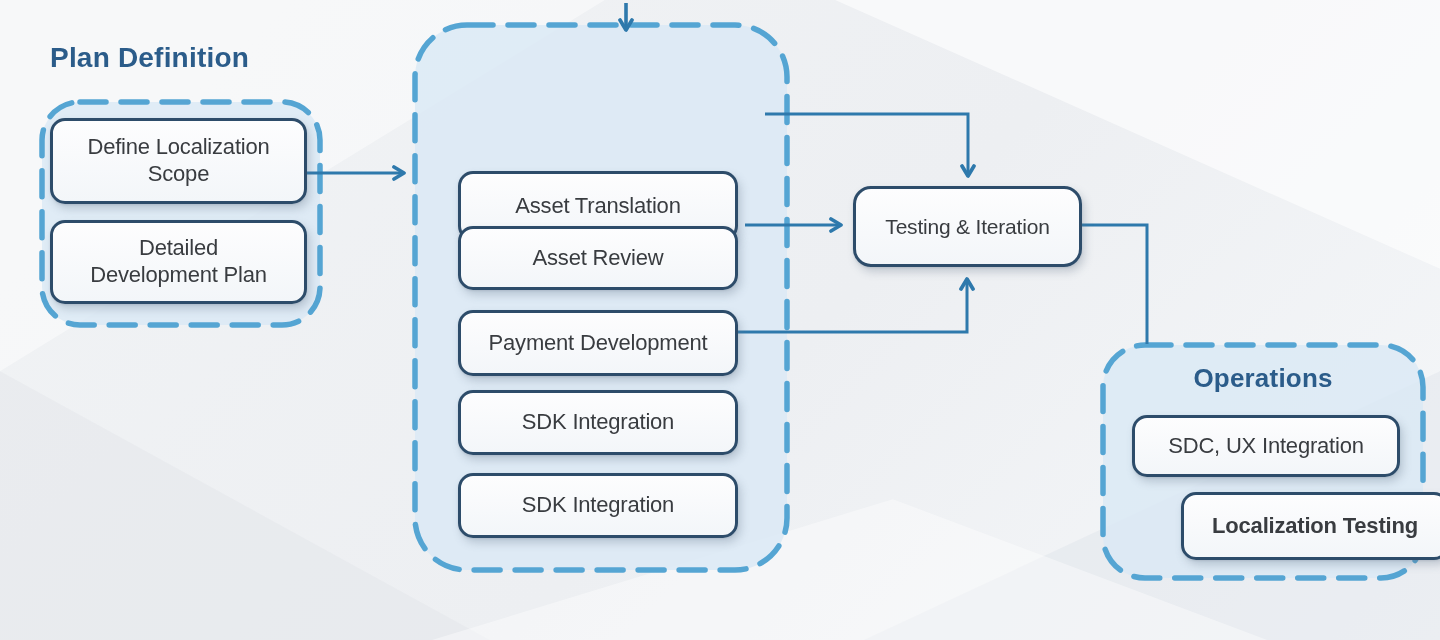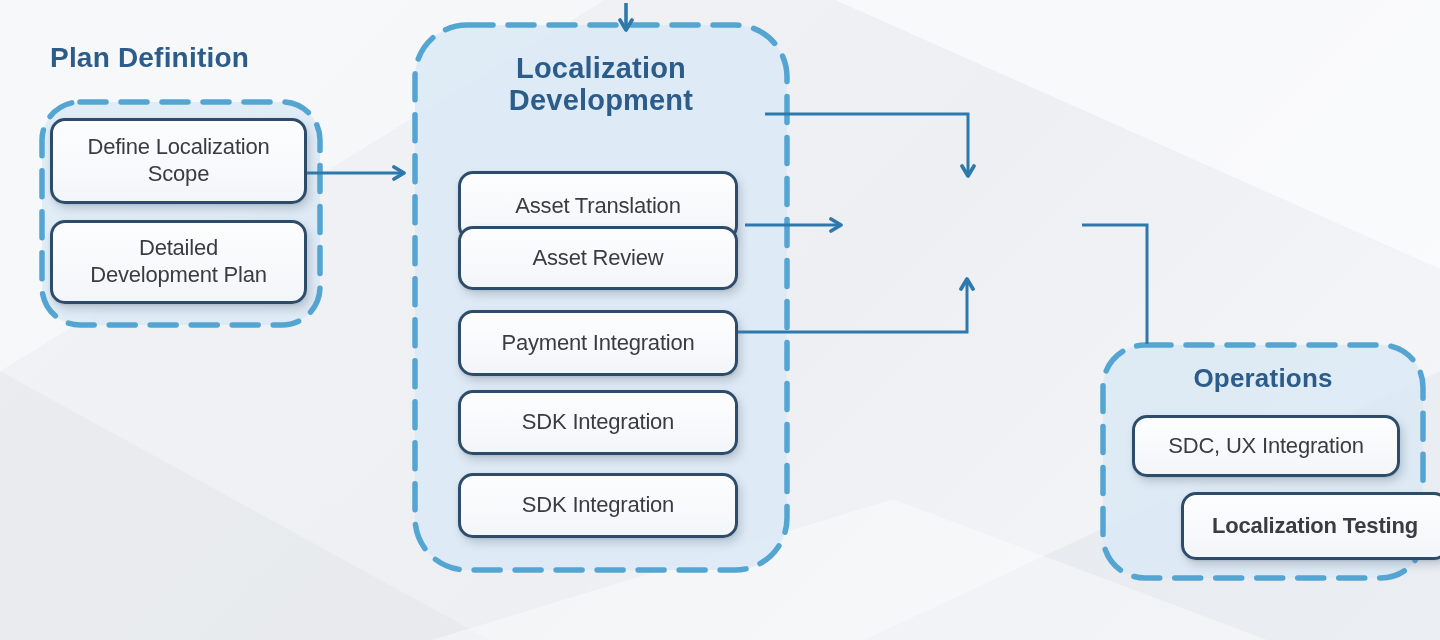--- a/index.html
+++ b/index.html
@@ -73,47 +73,48 @@
 
     <path class="conn conn-entry" d="M626 3 V30" marker-end="url(#chev)"></path>
     <path class="conn" d="M307 173 H404" marker-end="url(#chev)"></path>
     <path class="conn" d="M765 114 H968 V176" marker-end="url(#chev)"></path>
     <path class="conn" d="M745 225 H841" marker-end="url(#chev)"></path>
     <path class="conn" d="M738 332 H967 V279" marker-end="url(#chev)"></path>
     <path class="conn" d="M1082 225 H1147 V344"></path>
   </svg>
 
   <div class="gtitle" id="t-scope">Plan Definition</div>
-  <div class="gtitle" id="t-ld">Localization
-Development</div>
   <div class="gtitle" id="t-ops">Operations</div>
 
   <div class="node" id="n-s1">
     <span>Define Localization Scope</span>
   </div>
   <div class="node" id="n-s2">
     <span>Detailed Development Plan</span>
   </div>
 
   <div class="node" id="n-l1">
     <span>Asset Translation</span>
   </div>
   <div class="node" id="n-l2">
     <span>Asset Review</span>
   </div>
   <div class="node" id="n-l3">
-    <span>Payment Integration</span>
+    <span>Payment Development</span>
   </div>
   <div class="node" id="n-l4">
     <span>SDK Integration</span>
   </div>
   <div class="node" id="n-l5">
     <span>SDK Integration</span>
   </div>
 
+  <div class="node" id="n-ti">
+    <span>Testing &amp; Iteration</span>
+  </div>
 
   <div class="node" id="n-o1">
     <span>SDC, UX Integration</span>
   </div>
   <div class="node" id="n-o2">
     <span>Localization Testing</span>
   </div>
 
 </div>
 

